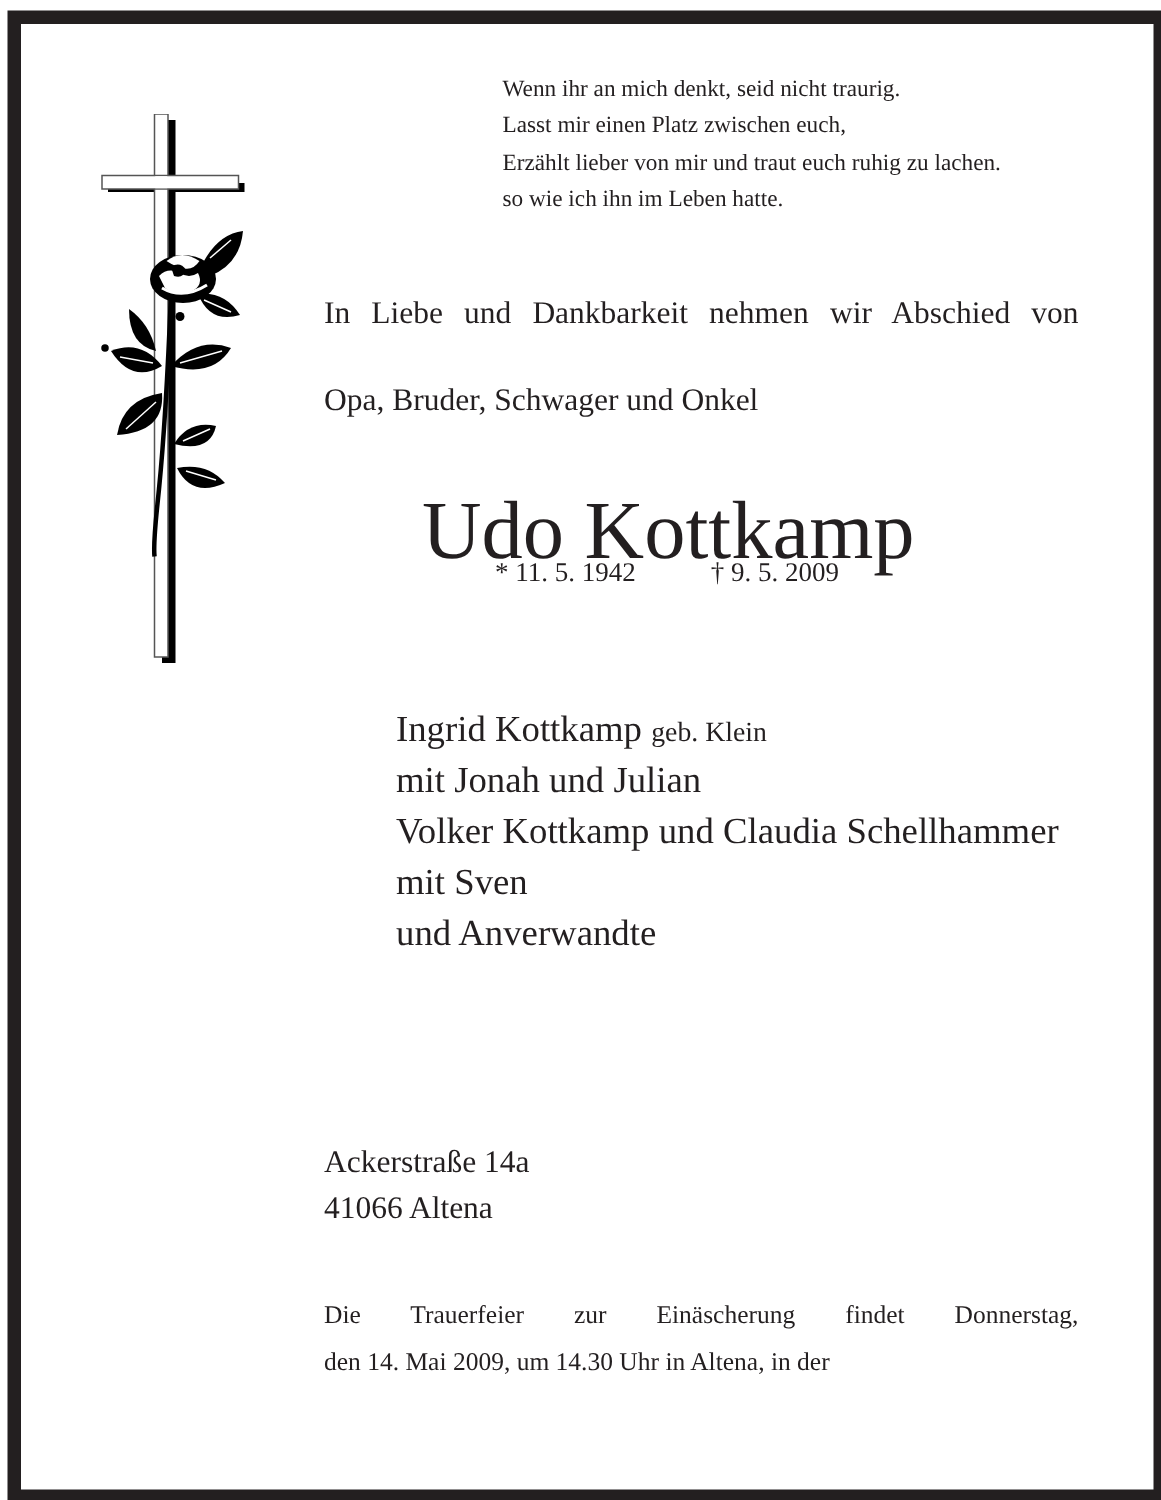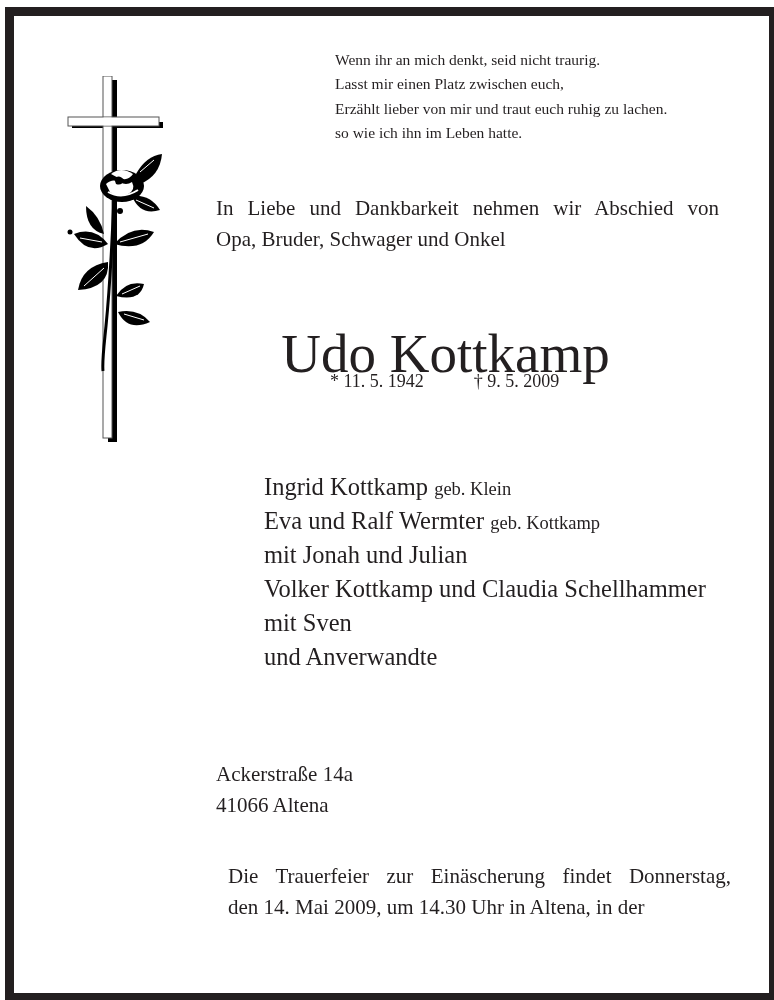--- a/index.html
+++ b/index.html
@@ -6,31 +6,31 @@
     body { width: 774px; height: 1000px; position: relative; overflow: hidden;
            font-family: "Liberation Serif", "DejaVu Serif", serif; color: #231f20; }
     .frame { position: absolute; left: 5px; top: 7px; width: 755px; height: 977px;
              border: 9px solid #231f20; background: #fff; }
     .abs { position: absolute; white-space: nowrap; }
     .poem { left: 335px; top: 48px; font-size: 15.5px; line-height: 24.3px; }
     .poem div { height: 24.3px; }
     .intro { left: 216px; top: 193px; font-size: 21px; line-height: 31px;
              width: 503px; white-space: normal; text-align: justify; }
     .intro div { height: 31px; text-align-last: justify; }
-    .intro div:last-child { text-align-last: left; }
+    .intro div:last-child { text-align-last: left; margin-top: 27px; }
     .name { left: 0; width: 774px; text-align: center; top: 322px; font-size: 55px; line-height: 64px;
             padding-left: 117px; box-sizing: border-box; }
     .dates { left: 330px; top: 366px; font-size: 18px; line-height: 30px; }
     .dates .sep { display: inline-block; width: 50px; }
     .family { left: 216px; top: 470px; font-size: 24.5px; line-height: 34px; }
     .family .row { height: 34px; margin-left: 48px; }
     .family .small { font-size: 18.5px; }
     .address { left: 216px; top: 759px; font-size: 21px; line-height: 31px; }
     .address div { height: 31px; }
-    .service { left: 216px; top: 861px; width: 503px; font-size: 21px; line-height: 31px; white-space: normal; margin-left: 12px; }
+    .service { left: 216px; top: 861px; width: 503px; font-size: 17px; line-height: 31px; white-space: normal; }
     .service div { height: 31px; text-align: justify; text-align-last: justify; word-spacing: 2px; }
     .service div:last-child { text-align-last: left; word-spacing: 0; }
     .emblem { position: absolute; left: 66px; top: 76px; width: 100px; height: 370px; }
   </style>
 </head>
 <body>
 
 <div class="frame"></div>
 
 <svg class="emblem" viewBox="0 0 100 370" xmlns="http://www.w3.org/2000/svg">
@@ -88,21 +88,20 @@
 </div>
 
 <div class="abs name">Udo Kottkamp</div>
 
 <div class="abs dates">
   <span>* 11. 5. 1942</span><span class="sep"></span><span>† 9. 5. 2009</span>
 </div>
 
 <div class="abs family">
   <div class="row"><span>Ingrid Kottkamp</span> <span class="small">geb. Klein</span></div>
-  <div class="row"><span>Eva und Ralf Wermter</span> <span class="small">geb. Kottkamp</span></div>
   <div class="row"><span>mit Jonah und Julian</span></div>
   <div class="row"><span>Volker Kottkamp und Claudia Schellhammer</span></div>
   <div class="row"><span>mit Sven</span></div>
   <div class="row"><span>und Anverwandte</span></div>
 </div>
 
 <div class="abs address">
   <div>Ackerstraße 14a</div>
   <div>41066 Altena</div>
 </div>

